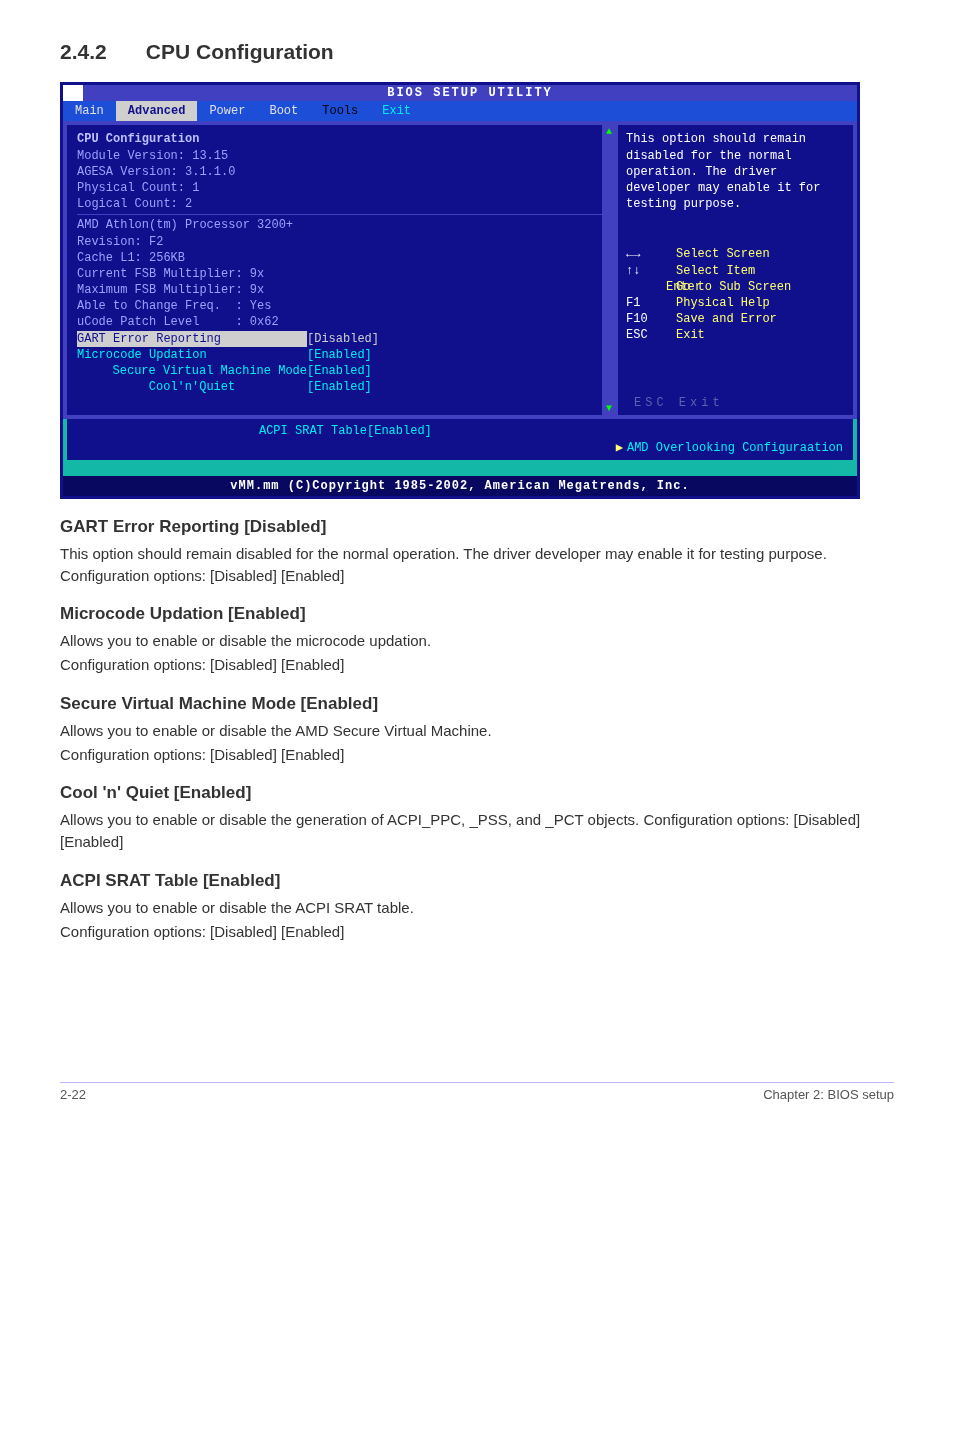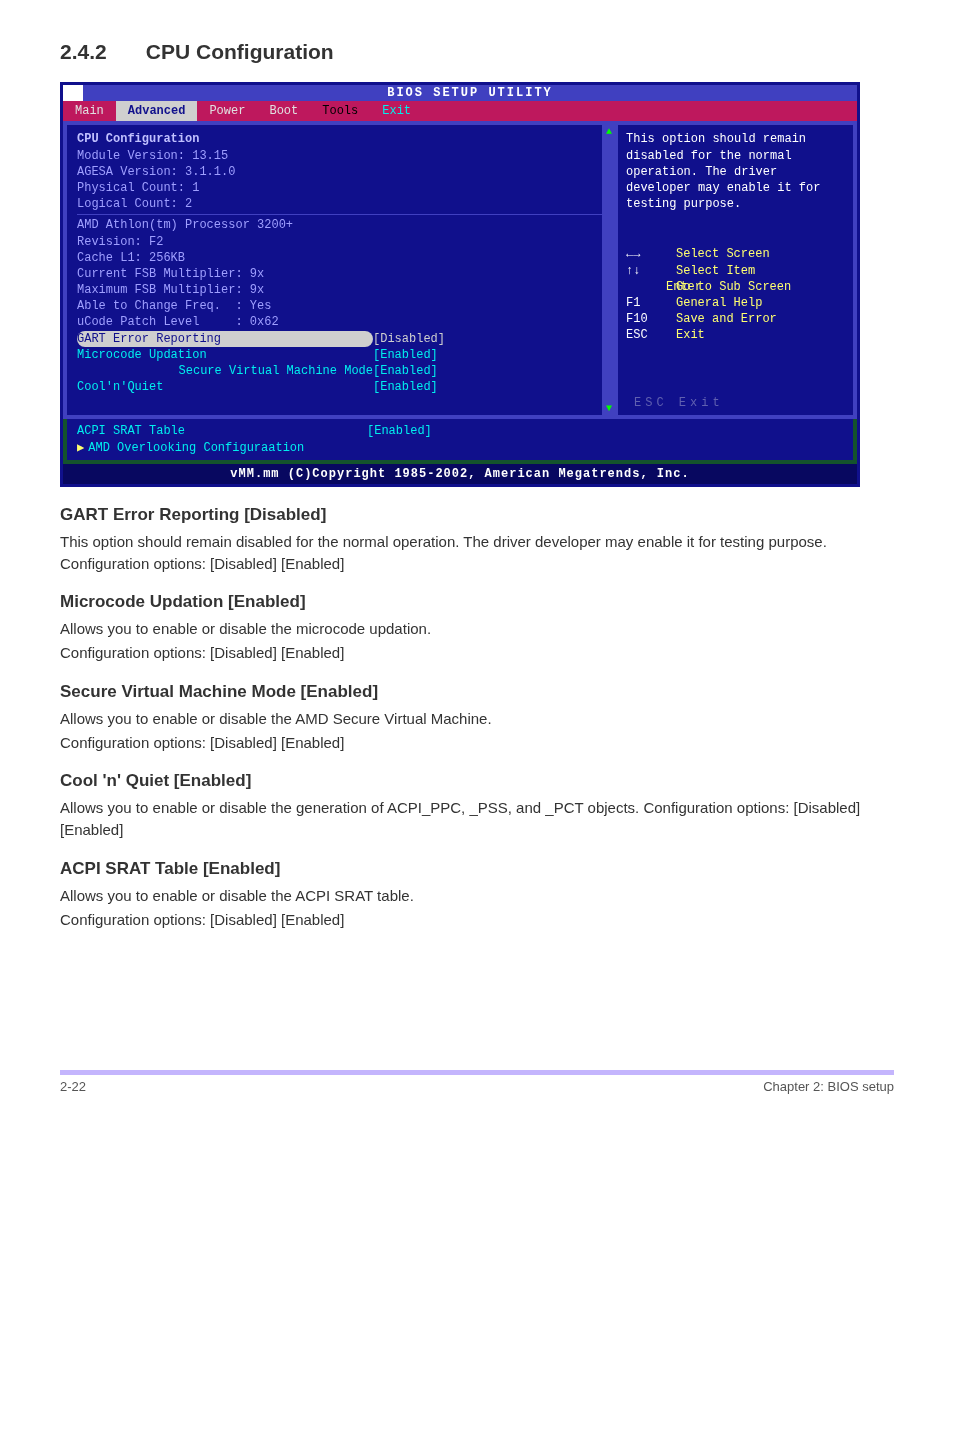--- a/index.html
+++ b/index.html
@@ -31,21 +31,21 @@
     background: #4040c0;
     color: #fff;
     text-align: center;
     font-weight: bold;
     letter-spacing: 2px;
     padding: 0;
     margin-left: 20px;
   }
   .bios-tabs {
     display: flex;
-    background: #be185d;
+    background: #1d4ed8;
     color: #e0e0e0;
   }
   .bios-tab { padding: 2px 12px; }
   .bios-tab.active { background: #cfcfcf; color: #10108c; font-weight: bold; }
   .bios-body { display:flex; background:#4040c0; }
   .bios-left {
     flex: 1 1 auto;
     background: #10108c;
     margin: 4px;
     padding: 6px 10px;
@@ -61,30 +61,31 @@
     color: #fff;
     position: relative;
   }
   .bios-right .top { color:#ffffff; }
   .bios-right .legend-row { white-space:nowrap; }
   .bios-right .k { color:#fff; display:inline-block; width:50px; }
   .bios-right .d { color:#ffff70; }
   .left-line { white-space: pre; }
   .left-header { color:#c0c0ff; font-weight:bold; }
   .field-row { display:flex; }
-  .field-label { width:296px;border-radius:8px; }
+  .field-label { width:230px; }
   .field-value { color:#9f9fff; }
   .field-selected .field-label { background:#cfcfcf; color:#10108c; display:inline-block; }
   .field-selected .field-value { color:#cfcfcf; }
   .scroll-track { position:absolute; right:0; top:0; bottom:0; width:12px; background:#4040c0; }
   .arrow-up { color:#00ff00; position:absolute; top:0; right:2px; font-size:10px; }
   .arrow-dn { color:#00ff00; position:absolute; bottom:0; right:2px; font-size:10px; }
   .bios-second {
-    background:#14532d;
-    padding: 0 4px 4px 4px;
+    background:#14b8a6;
+    padding: 0 4px 16px 4px;
+    text-align: right;
   }
   .bios-second-in {
     background:#10108c;
     color:#00eeee;
     padding:4px 10px;
     display:flex;
     gap:0;
   }
   .bios-second-in .col1 { width:290px; }
   .bios-second-in .tri { color:#ffff70; margin-right:4px;}
@@ -100,21 +101,21 @@
   .subhead {
     font-size: 17px;
     font-weight: bold;
     color: #333;
     margin: 18px 0 6px 0;
   }
   p.body { font-size:15px; line-height:1.45; margin-bottom:2px; }
 
   .page-footer {
     margin-top: 140px;
-    border-top: 5px solid #c4b5fd;
+    border-top: 1px solid #c4b5fd;
     padding-top:4px;
     display:flex;
     justify-content:space-between;
     font-size:13px;
     color:#555;
   }
 
   
   .exit-ghost { position:absolute; bottom:4px; left:16px; color:#6060b0; font-size:12px; letter-spacing:4px; }
 </style>
@@ -158,38 +159,38 @@
         <span class="field-value">[Disabled]</span>
       </div>
       <div class="field-row" style="color:#00eeee;">
         <span class="field-label">Microcode Updation</span>
         <span class="field-value" style="color:#00eeee;">[Enabled]</span>
       </div>
       <div class="field-row" style="color:#00eeee;text-align:right;">
         <span class="field-label">Secure Virtual Machine Mode</span>
         <span class="field-value" style="color:#00eeee;">[Enabled]</span>
       </div>
-      <div class="field-row" style="color:#00eeee;">
+      <div class="field-row" style="color:#00eeee;text-align:center;">
         <span class="field-label">Cool'n'Quiet</span>
         <span class="field-value" style="color:#00eeee;">[Enabled]</span>
       </div>
 
       <div class="scroll-track">
         <span class="arrow-up">▲</span>
         <span class="arrow-dn">▼</span>
       </div>
     </div>
 
     <div class="bios-right">
       <div class="top">This option should remain disabled for the normal operation. The driver developer may enable it for testing purpose.</div>
       <div style="height:34px;"></div>
       <div class="legend-row"><span class="k">←→</span><span class="d">Select Screen</span></div>
       <div class="legend-row"><span class="k">↑↓</span><span class="d">Select Item</span></div>
       <div class="legend-row"><span class="k" style="color:#ffff70;padding-left:40px;">Enter</span><span class="d">Go to Sub Screen</span></div>
-      <div class="legend-row"><span class="k">F1</span><span class="d">General Help</span></div>
+      <div class="legend-row"><span class="k">F1</span><span class="d">Physical Help</span></div>
       <div class="legend-row"><span class="k">F10</span><span class="d">Save and Error</span></div>
       <div class="legend-row"><span class="k">ESC</span><span class="d">Exit</span></div>
       <div class="exit-ghost">ESC   Exit</div>
     </div>
   </div>
 
   <div class="bios-second">
     <div class="bios-second-in">
       <div style="display:flex; flex-direction:column; width:100%;">
         <div class="field-row">

